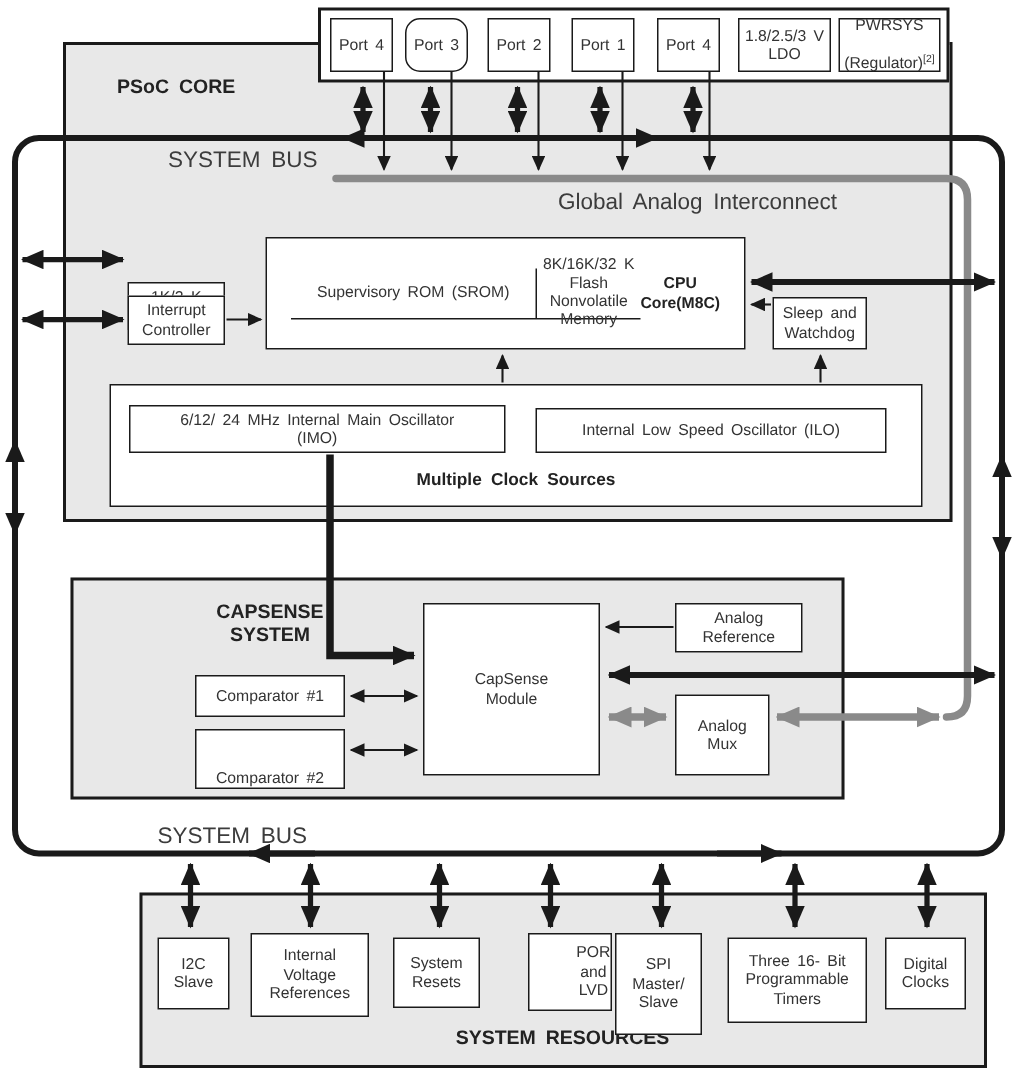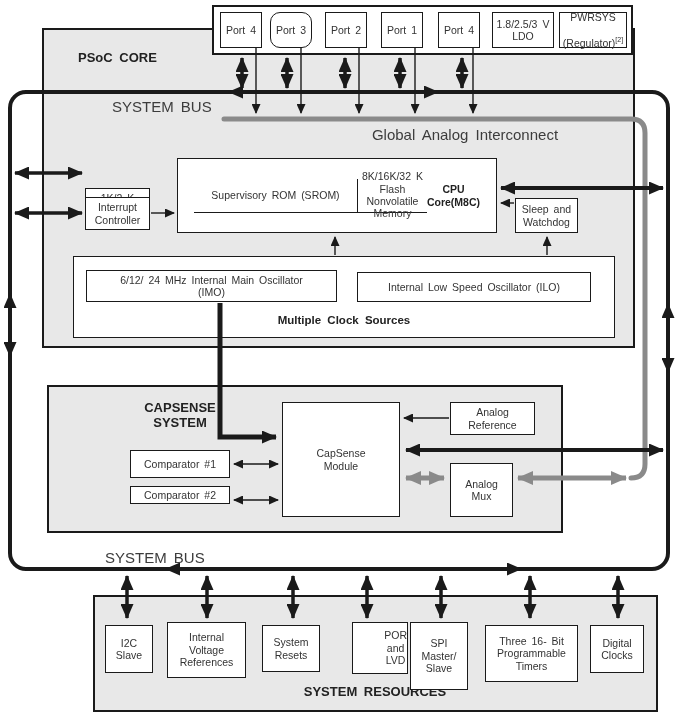--- a/index.html
+++ b/index.html
@@ -94,21 +94,21 @@
 (IMO)</span>
     </div>
   <div class="box white" style="left:357px;top:272px;width:234px;height:30px;">
       <span class="lbl">Internal Low Speed Oscillator (ILO)</span>
     </div>
   <div class="lbl-abs bold" style="left:224px;top:314px;width:240px;text-align:center;font-size:11.5px;">Multiple Clock Sources</div>
 
   <div class="box white" style="left:130px;top:450px;width:100px;height:28px;">
       <span class="lbl">Comparator #1</span>
     </div>
-  <div class="box white" style="left:130px;top:486px;width:100px;height:18px;">
+  <div class="box white" style="left:130px;top:486px;width:100px;height:40px;align-items:flex-end;">
       <span class="lbl">Comparator #2</span>
     </div>
   <div class="box white" style="left:282px;top:402px;width:118px;height:115px;">
       <span class="lbl">CapSense
 Module</span>
     </div>
   <div class="box white" style="left:450px;top:402px;width:85px;height:33px;">
       <span class="lbl">Analog
 Reference</span>
     </div>

